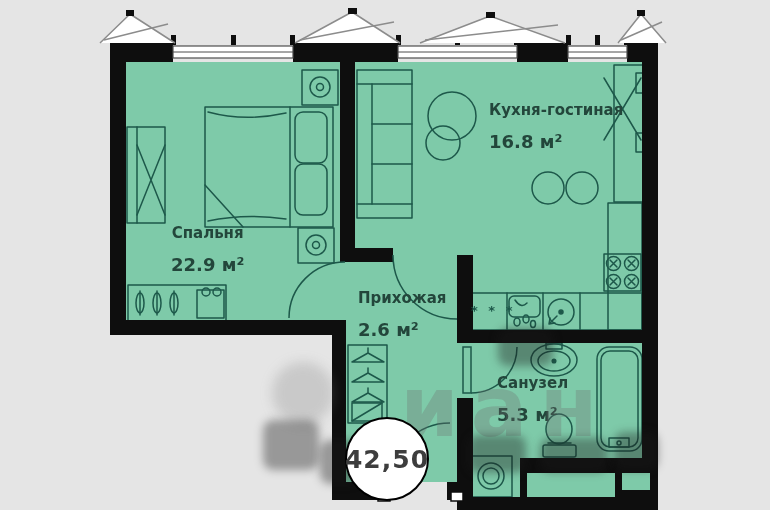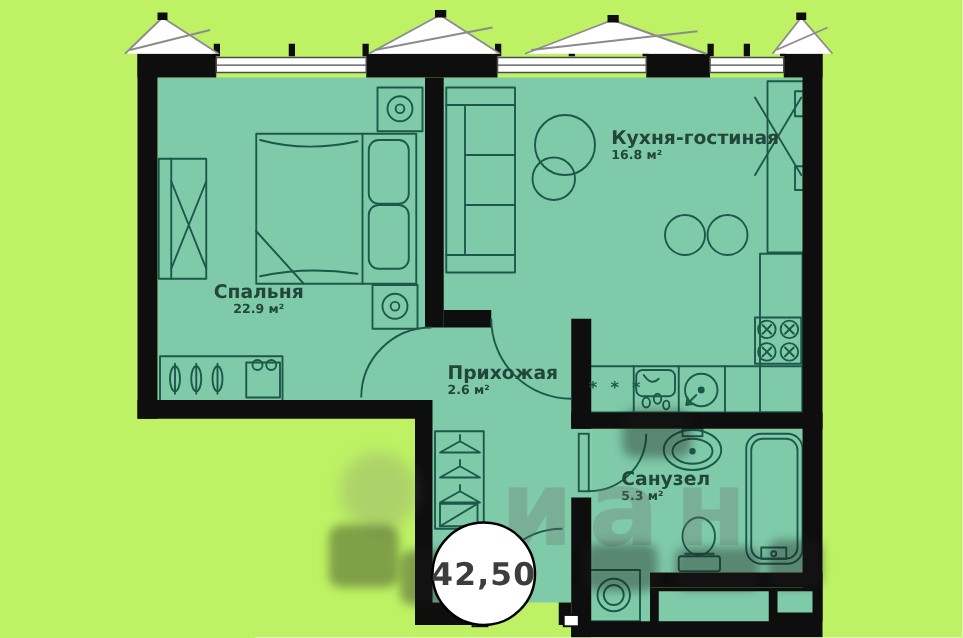--- a/index.html
+++ b/index.html
@@ -1,26 +1,26 @@
 <!DOCTYPE html>
 <html><head>
 <meta charset="utf-8">
 <style>
   html,body{margin:0;padding:0;background:#ffffff;}
   .stage{
-    position:relative;width:770px;height:510px;background:#bef264;overflow:hidden;
+    position:relative;width:770px;height:510px;background:#e5e5e5;overflow:hidden;
     font-family:"DejaVu Sans","Liberation Sans",sans-serif;
   }
   .stage svg{position:absolute;left:0;top:0;z-index:1;}
   .room-label{
     position:absolute;z-index:2;color:#23463b;font-weight:600;line-height:1.22;
     white-space:nowrap;pointer-events:none;
   }
   .room-label .rname{font-size:15px;}
-  .room-label .rarea{font-size:10px;}
+  .room-label .rarea{font-size:18px;margin-top:12px;}
   .fridge-marker{
     position:absolute;z-index:2;color:#1d584a;font-weight:700;font-size:13px;
     letter-spacing:3px;
   }
   .watermark-light{
     position:absolute;z-index:3;color:rgba(110,110,110,0.30);font-weight:700;
     font-size:84px;letter-spacing:12px;pointer-events:none;
   }
   .wm-blob{position:absolute;z-index:3;background:rgba(25,25,25,0.38);filter:blur(4px);border-radius:10px;pointer-events:none;}
   .wm-blob.light{background:rgba(120,120,120,0.25);filter:blur(6px);}

